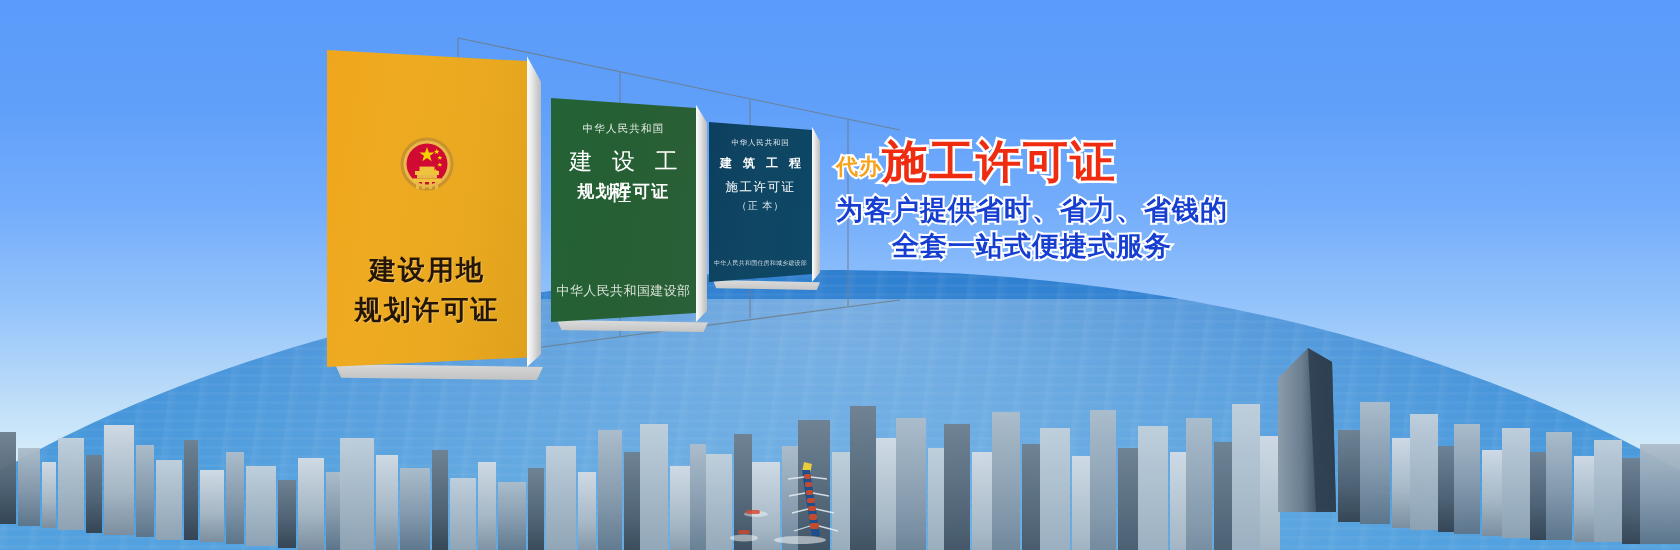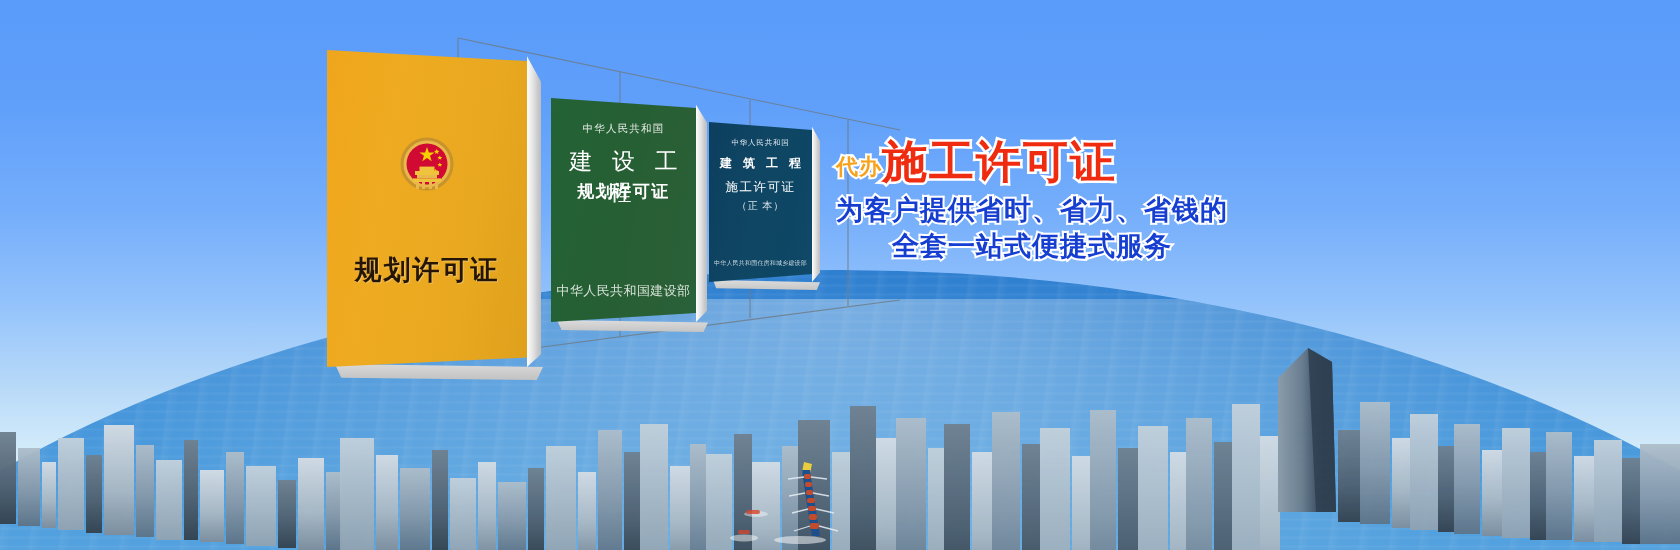--- a/index.html
+++ b/index.html
@@ -383,20 +383,21 @@
           <rect x="22" y="42" width="20" height="3.4" fill="#e8b84a"></rect>
           <rect x="24.5" y="33.6" width="15" height="4.4" fill="#f0c33c"></rect>
           <rect x="18" y="45.4" width="28" height="3.6" fill="#f0c33c"></rect>
           <rect x="21" y="49" width="3" height="7" fill="#e8b84a"></rect>
           <rect x="27" y="49" width="3" height="7" fill="#e8b84a"></rect>
           <rect x="34" y="49" width="3" height="7" fill="#e8b84a"></rect>
           <rect x="40" y="49" width="3" height="7" fill="#e8b84a"></rect>
         </svg>
       </div>
       <div class="land-title">
+        <div>建设用地</div>
         <div>规划许可证</div>
       </div>
     </div>
   </div>
 
   <div class="cert" id="cert-plan">
     <div class="base"></div>
     <div class="pages"></div>
     <div class="face">
       <div class="plan-head">中华人民共和国</div>

